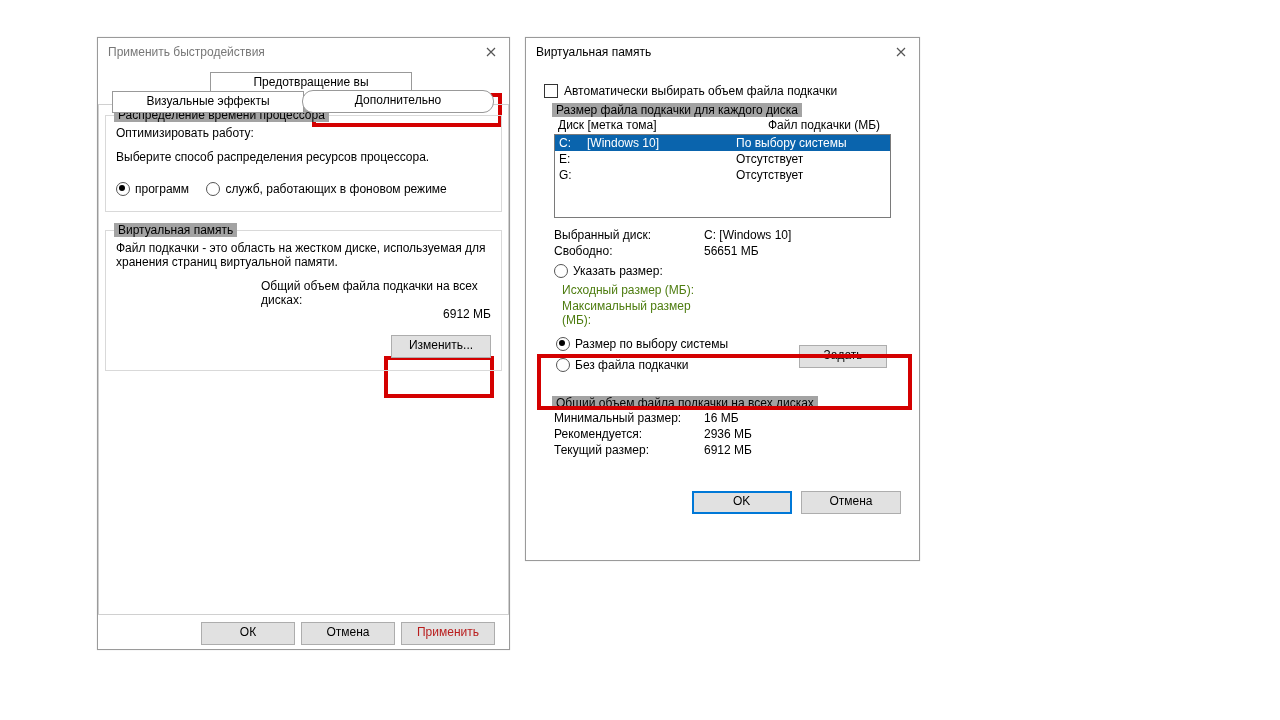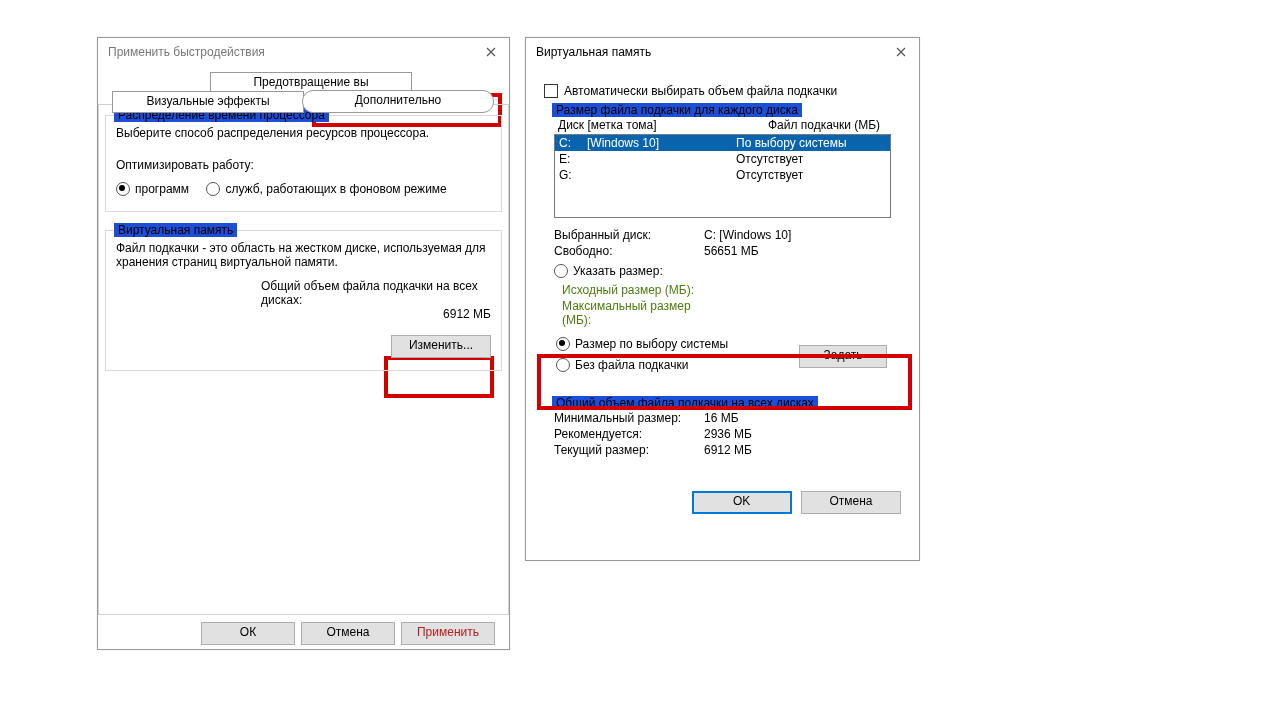--- a/index.html
+++ b/index.html
@@ -8,21 +8,21 @@
   .close-x{width:24px;height:22px;display:flex;align-items:center;justify-content:center;color:#555;cursor:default;}
   .body{padding:6px 12px 10px 12px;position:relative;}
   
   .tabrow{position:relative;height:40px;}
   .tab{position:absolute;border:1px solid #999;background:#fff;height:19px;line-height:19px;text-align:center;font-size:12px;border-bottom:none;}
   .tab.back{z-index:1;}
   .tab.front{z-index:3;height:20px;border:1px solid #999;}
   .tab.sel{background:#fff;z-index:4;height:21px;}
   .tabpanel{position:absolute;left:0;right:0;top:38px;bottom:40px;border:1px solid #d0d0d0;z-index:2;}
   .group{border:1px solid #d9d9d9;margin:10px 6px;padding:10px 10px 12px 10px;position:relative;}
-  .group-title{position:absolute;top:-8px;left:8px;background:#1d4ed8;padding:0 4px;font-size:12px;}
+  .group-title{position:absolute;top:-8px;left:8px;background:#a3a3a3;padding:0 4px;font-size:12px;}
   .radio{display:inline-flex;align-items:center;margin-right:14px;}
   .radio .dot{width:12px;height:12px;border:1px solid #555;border-radius:50%;margin-right:5px;position:relative;}
   .radio.checked .dot::after{content:"";position:absolute;top:2px;left:2px;width:6px;height:6px;background:#000;border-radius:50%;}
   .btn{border:1px solid #adadad;background:#e1e1e1;height:21px;min-width:72px;padding:0 10px;font-size:12px;text-align:center;line-height:19px;display:inline-block;}
   .btn.def{border:1px solid #0078d7;box-shadow:inset 0 0 0 1px #0078d7;}
   .btn.dis{color:#b91c1c;}
   .footer{position:absolute;right:14px;bottom:10px;display:flex;gap:6px;}
   .hl{position:absolute;border:4px solid #d40000;pointer-events:none;}
   
   .chk{display:inline-flex;align-items:center;}
@@ -55,22 +55,22 @@
 
     <div class="tabrow">
       <div class="tab front" style="left:2px;top:19px;width:190px;">Визуальные эффекты</div>
       <div class="tab back" style="left:100px;top:0;width:200px;">Предотвращение вы</div>
       <div class="tab front sel" style="left:192px;top:18px;width:190px;border-radius:11px;">Дополнительно</div>
     </div>
     <div class="tabpanel">
 
       <div class="group">
         <span class="group-title">Распределение времени процессора</span>
+        <div style="margin-bottom:10px;">Оптимизировать работу:</div>
         <div style="margin-bottom:18px;">Выберите способ распределения ресурсов процессора.</div>
-        <div style="margin-bottom:10px;">Оптимизировать работу:</div>
         <span class="radio checked">
             <span class="dot"></span>
             <span>программ</span>
           </span>
         <span class="radio">
             <span class="dot"></span>
             <span>служб, работающих в фоновом режиме</span>
           </span>
       </div>
 

